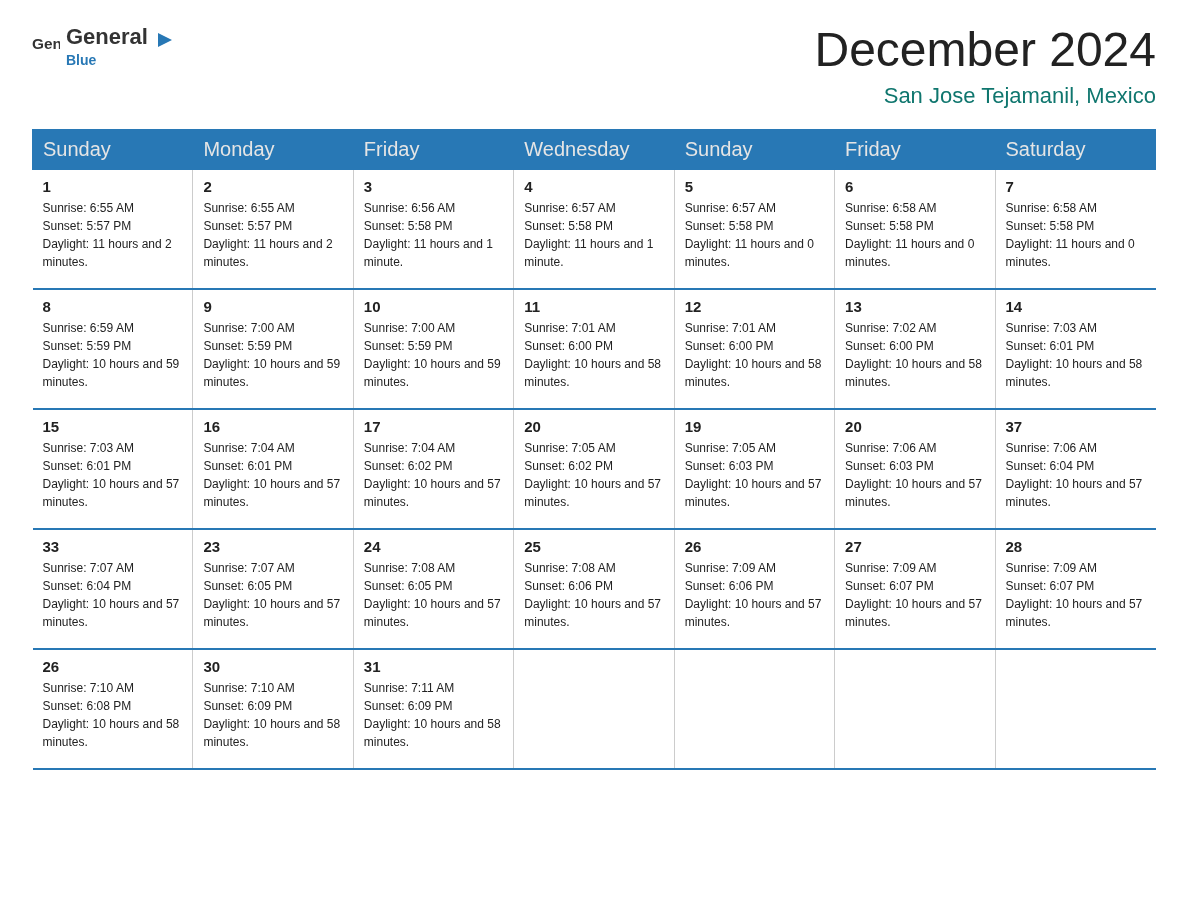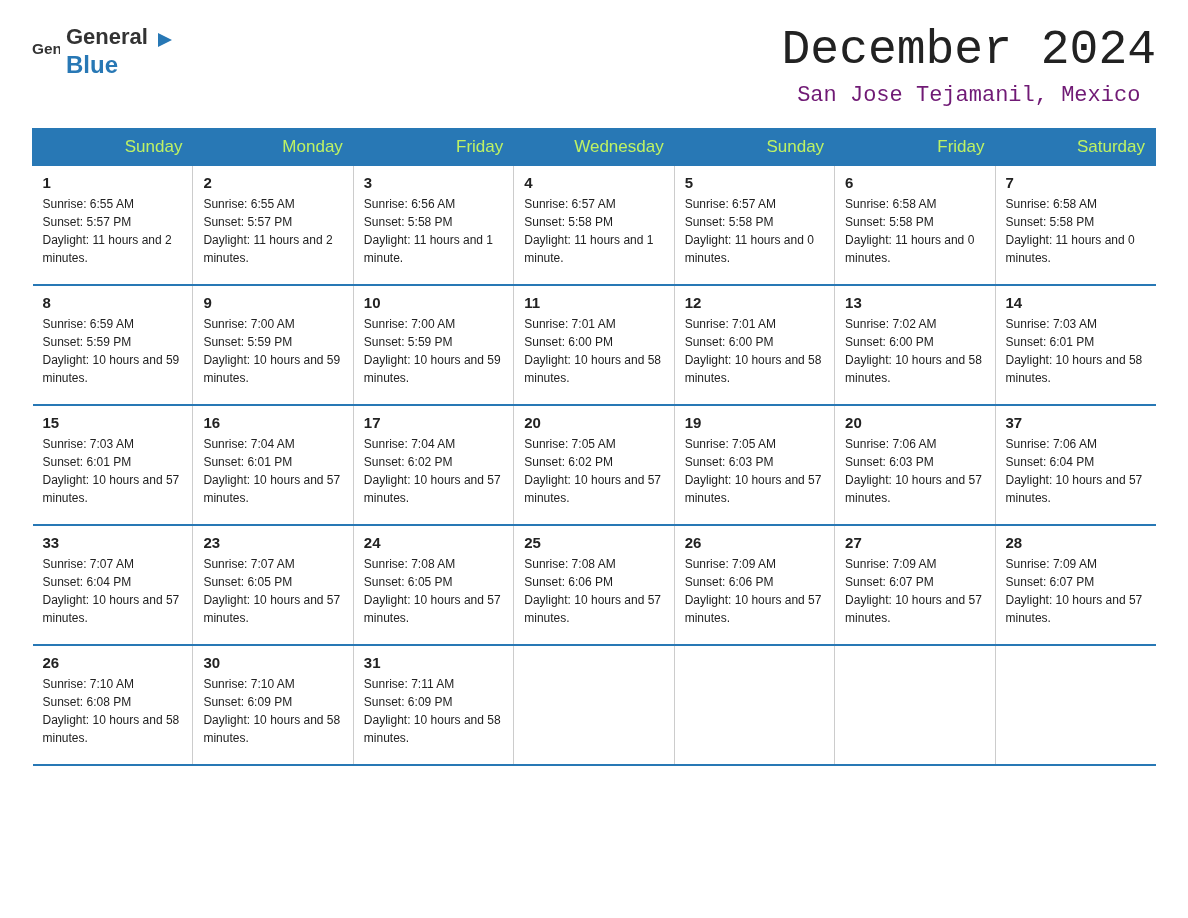--- a/index.html
+++ b/index.html
@@ -19,48 +19,47 @@
     .logo {
       display: flex;
       align-items: center;
       gap: 6px;
     }
     .logo-icon {
       width: 28px;
       height: 28px;
     }
     .title-block {
-      text-align: center;
-      font-family: Liberation Mono, monospace;
+      text-align: right;
     }
     .month-title {
       font-size: 48px;
       font-weight: normal;
       color: #222;
       line-height: 1.1;
     }
     .location-title {
       font-size: 22px;
-      color: #701a75;
+      color: #0f766e;
       margin-top: 6px;
     }
     table {
       width: 100%;
       border-collapse: collapse;
       table-layout: fixed;
     }
     thead tr {
       background-color: #2878b5;
     }
     thead th {
-      color: #bef264;
-      font-size: 17px;
+      color: #e5e5e5;
+      font-size: 20px;
       font-weight: normal;
       padding: 8px 10px;
-      text-align: right;
+      text-align: left;
       border: 1px solid #2878b5;
     }
     tbody tr {
       border-bottom: 2px solid #2878b5;
     }
     tbody td {
       vertical-align: top;
       padding: 8px 10px;
       font-size: 12.5px;
       color: #222;
@@ -93,21 +92,21 @@
   <div class="logo">
     <svg class="logo-icon" viewBox="0 0 40 40" xmlns="http://www.w3.org/2000/svg">
       <text x="0" y="24" font-size="22" font-weight="bold" fill="#333" font-family="Arial">General</text>
     </svg>
     <div>
       <span style="font-size:22px;font-weight:bold;color:#333;">General</span>
       <svg width="22" height="22" viewBox="0 0 22 22" style="vertical-align:middle;margin-left:2px;">
         <polygon points="4,4 18,11 4,18" fill="#2878b5"></polygon>
       </svg>
       <br>
-      <span style="font-size:24px;font-weight:bold;color:#2878b5;">Blue</span>
+      <span style="font-size:14px;font-weight:bold;color:#2878b5;">Blue</span>
     </div>
   </div>
   <div class="title-block">
     <div class="month-title">December 2024</div>
     <div class="location-title">San Jose Tejamanil, Mexico</div>
   </div>
 </div>
 
 <table>
   <thead>

